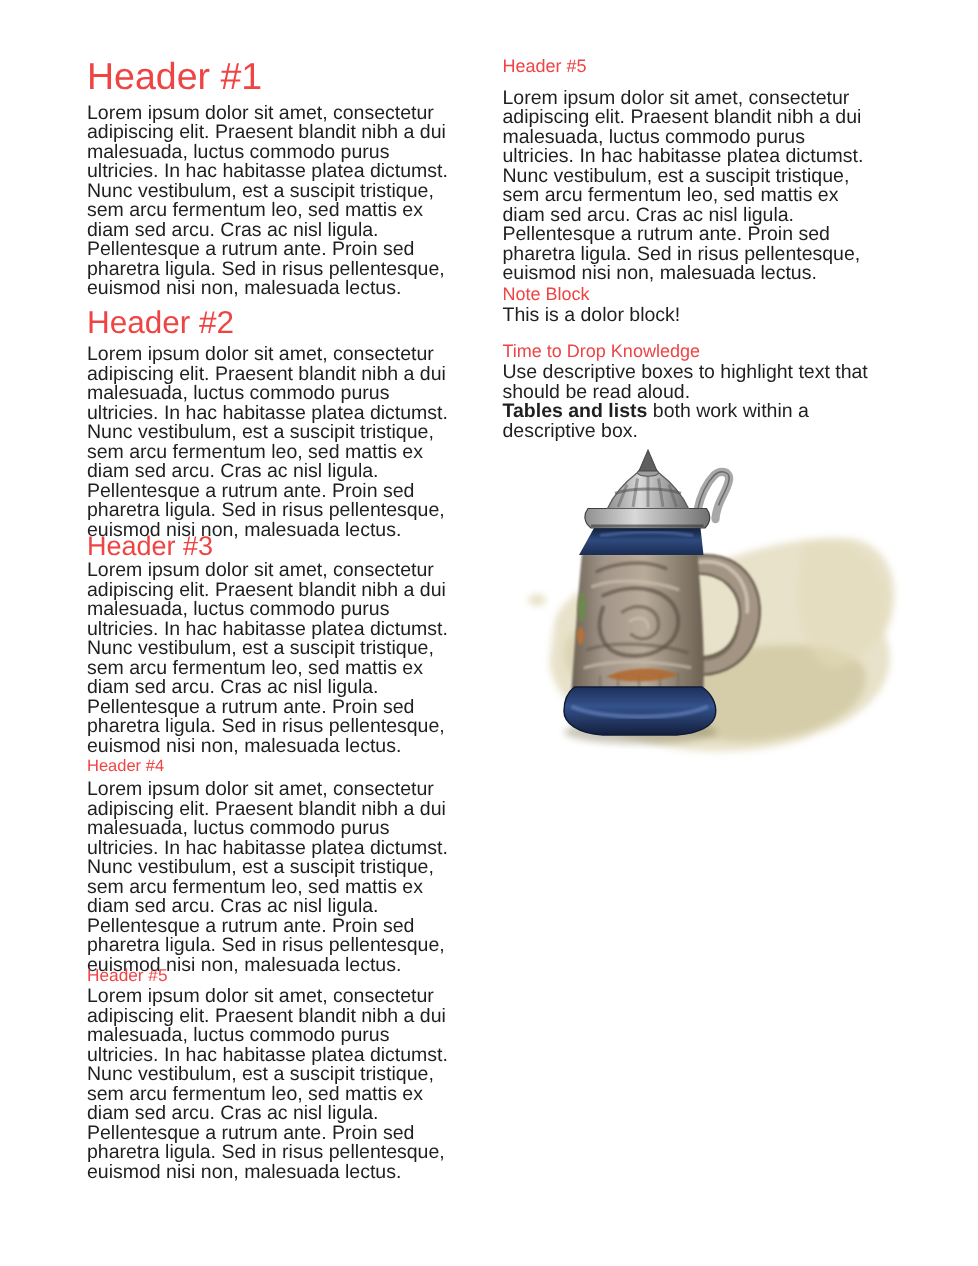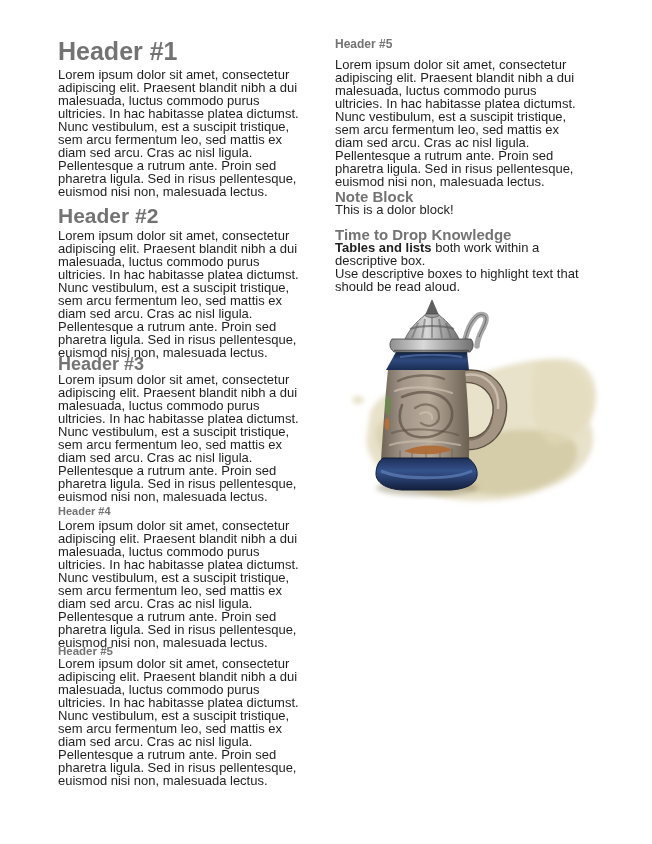--- a/index.html
+++ b/index.html
@@ -7,28 +7,28 @@
     position:relative;width:652px;height:844px;background:#ffffff;overflow:hidden;
     font-family:"Liberation Sans",sans-serif;color:#1f1f1f;
   }
   .col{position:absolute;}
   .col-left{left:58px;top:38px;width:252px;}
   .col-right{left:335px;top:36px;width:252px;}
   p.body{
     font-size:13px;line-height:13px;margin:0;white-space:pre-line;
     color:#1f1f1f;letter-spacing:0;
   }
-  .hd{font-weight:700;color:#737373;letter-spacing:0;}
+  .hd{font-weight:400;color:#ef4444;letter-spacing:0;}
   .hd1{font-size:25px;line-height:27px;margin:0 0 3px 0;}
   .hd2{font-size:21px;line-height:21px;margin:7px 0 3px 0;}
   .hd3{font-size:18px;line-height:15px;margin:-2px 0 1px 0;}
   .hd4{font-size:11px;line-height:14px;margin:1px 0 1px 0;}
   .hd5{font-size:11.5px;line-height:11px;margin:-3px 0 0 0;}
   .hd5r{font-size:12px;line-height:16px;margin:0 0 6px 0;}
-  .minihead{font-size:15px;line-height:13px;margin:2px 0 0 0;}
+  .minihead{font-size:12px;line-height:13px;margin:2px 0 0 0;}
   .minihead.second{margin-top:12px;}
   .illustration{position:absolute;left:340px;top:293px;width:280px;height:215px;}
   .illustration svg{display:block;}
   strong{font-weight:700;}
 </style>
 </head>
 <body>
 
 <div class="page">
 
@@ -104,25 +104,25 @@
 sem arcu fermentum leo, sed mattis ex
 diam sed arcu. Cras ac nisl ligula.
 Pellentesque a rutrum ante. Proin sed
 pharetra ligula. Sed in risus pellentesque,
 euismod nisi non, malesuada lectus.</p>
 
     <h6 class="hd minihead">Note Block</h6>
     <p class="body">This is a dolor block!</p>
 
     <h6 class="hd minihead second">Time to Drop Knowledge</h6>
+    <p class="body">Use descriptive boxes to highlight text that
+should be read aloud.</p>
+
     <p class="body"><strong>Tables and lists</strong><span> both work within a
 descriptive box.</span></p>
-
-    <p class="body">Use descriptive boxes to highlight text that
-should be read aloud.</p>
   </div>
 
   <div class="illustration">
     <svg width="280" height="215" viewBox="0 0 280 215" xmlns="http://www.w3.org/2000/svg">
       <defs>
         <filter id="wblur" x="-20%" y="-20%" width="140%" height="140%">
             <feGaussianBlur stdDeviation="2.6"></feGaussianBlur>
           </filter>
         <filter id="soft" x="-20%" y="-20%" width="140%" height="140%">
             <feGaussianBlur stdDeviation="0.6"></feGaussianBlur>

